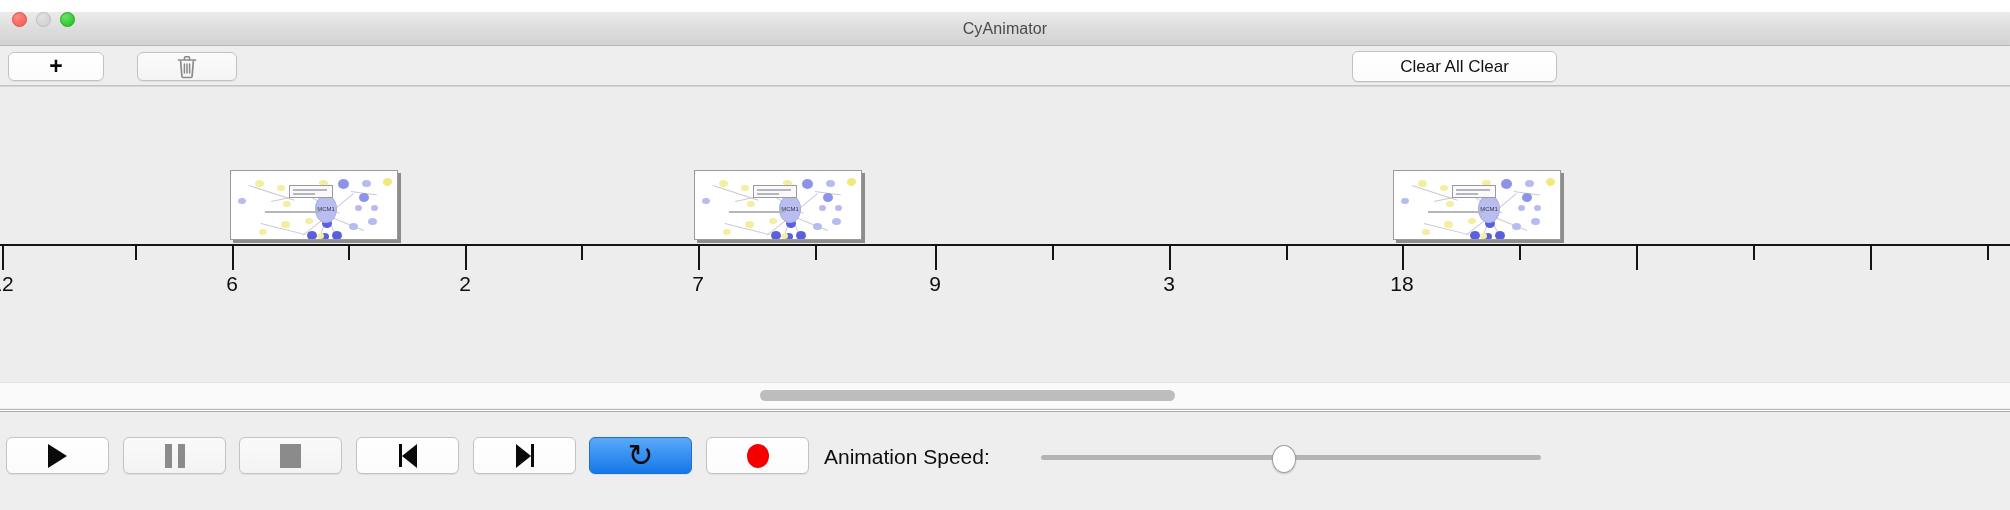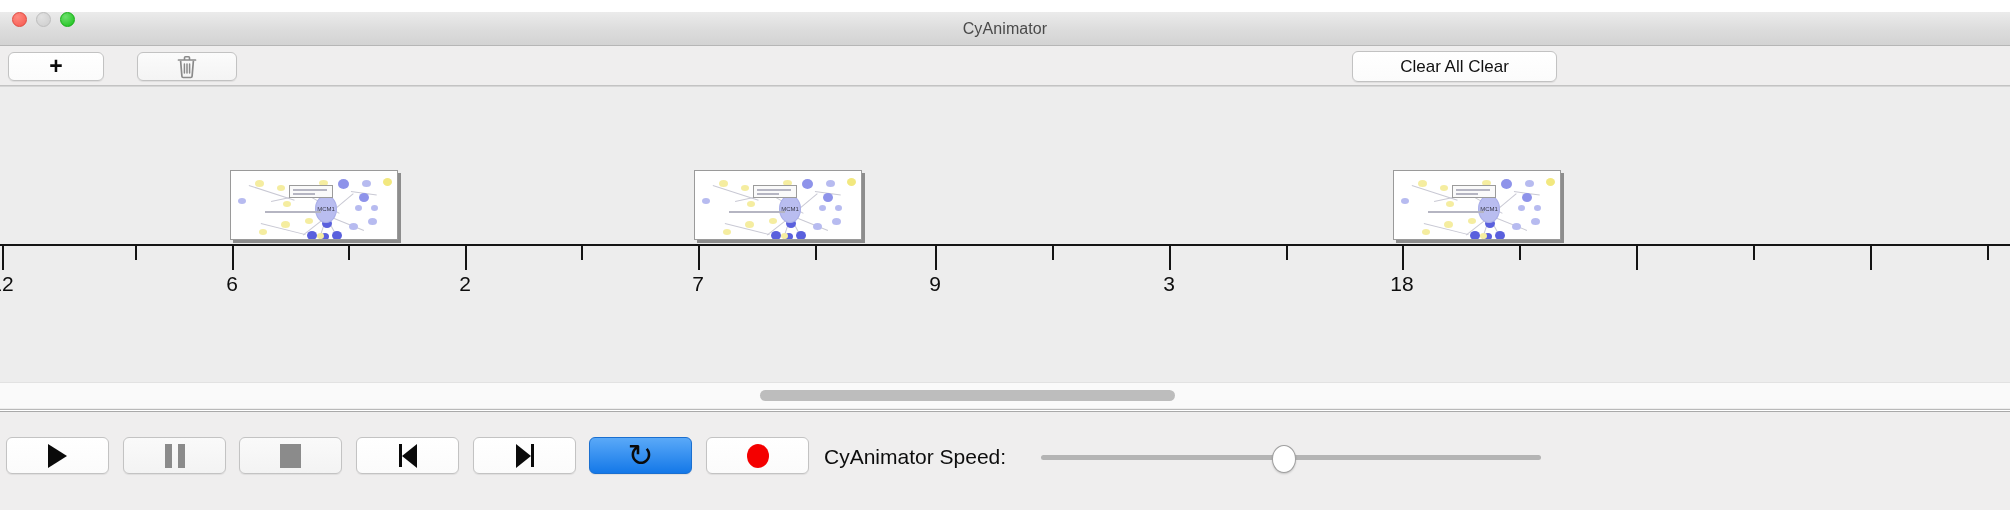--- a/index.html
+++ b/index.html
@@ -398,18 +398,18 @@
           <span class="bar"></span>
       </span>
     </div>
     <div class="cbtn active" style="left:589px;">
       <span class="glyph-loop">↻</span>
     </div>
     <div class="cbtn" style="left:706px;">
       <span class="glyph-rec"></span>
     </div>
 
-    <div class="speed-label">CyAnimator Speed:</div>
+    <div class="speed-label">Animation Speed:</div>
     <div class="slider-track" style="left: 1041px; width: 500px;"></div>
     <div class="slider-thumb" style="left: 1272px;"></div>
   </div>
 
 </div>
 
 </body></html>

